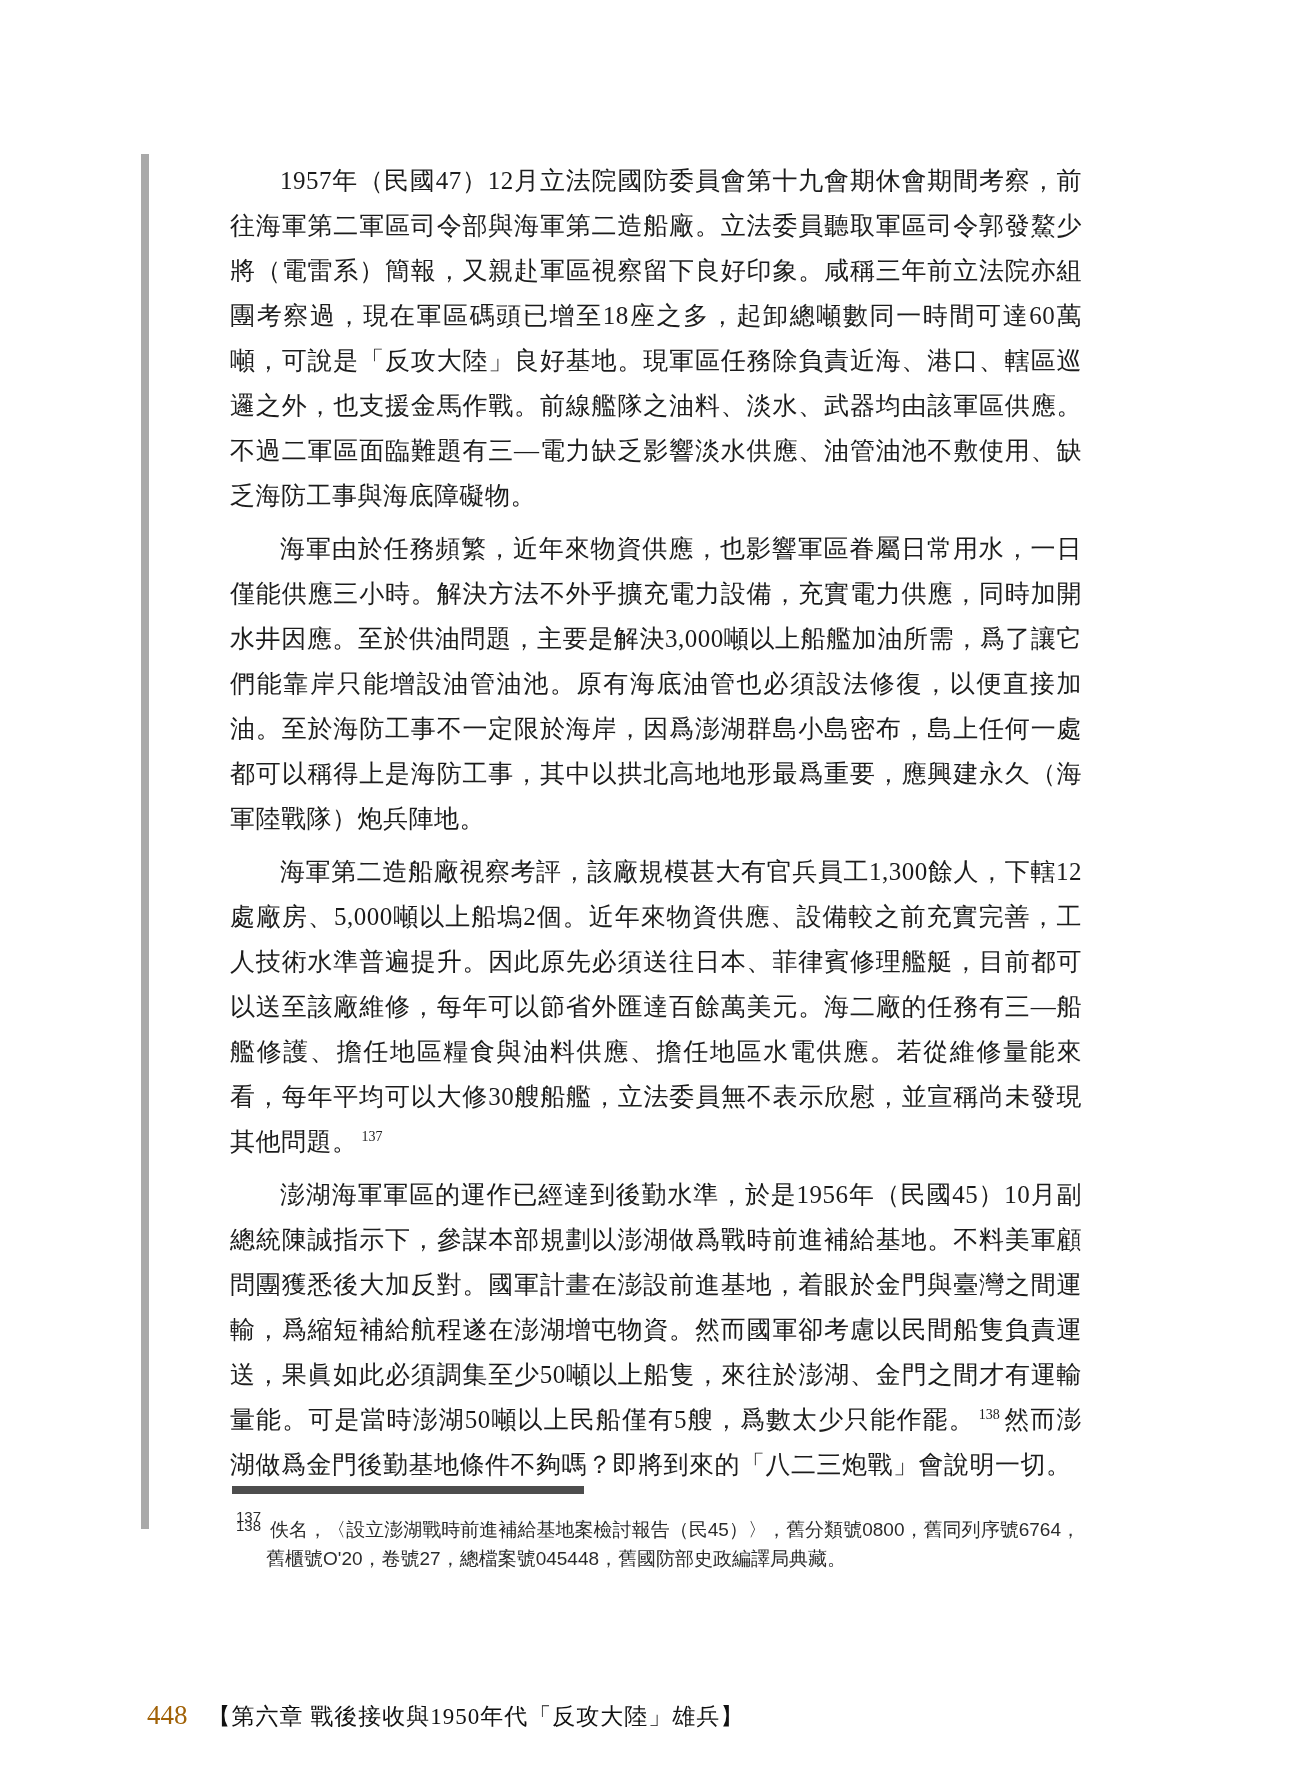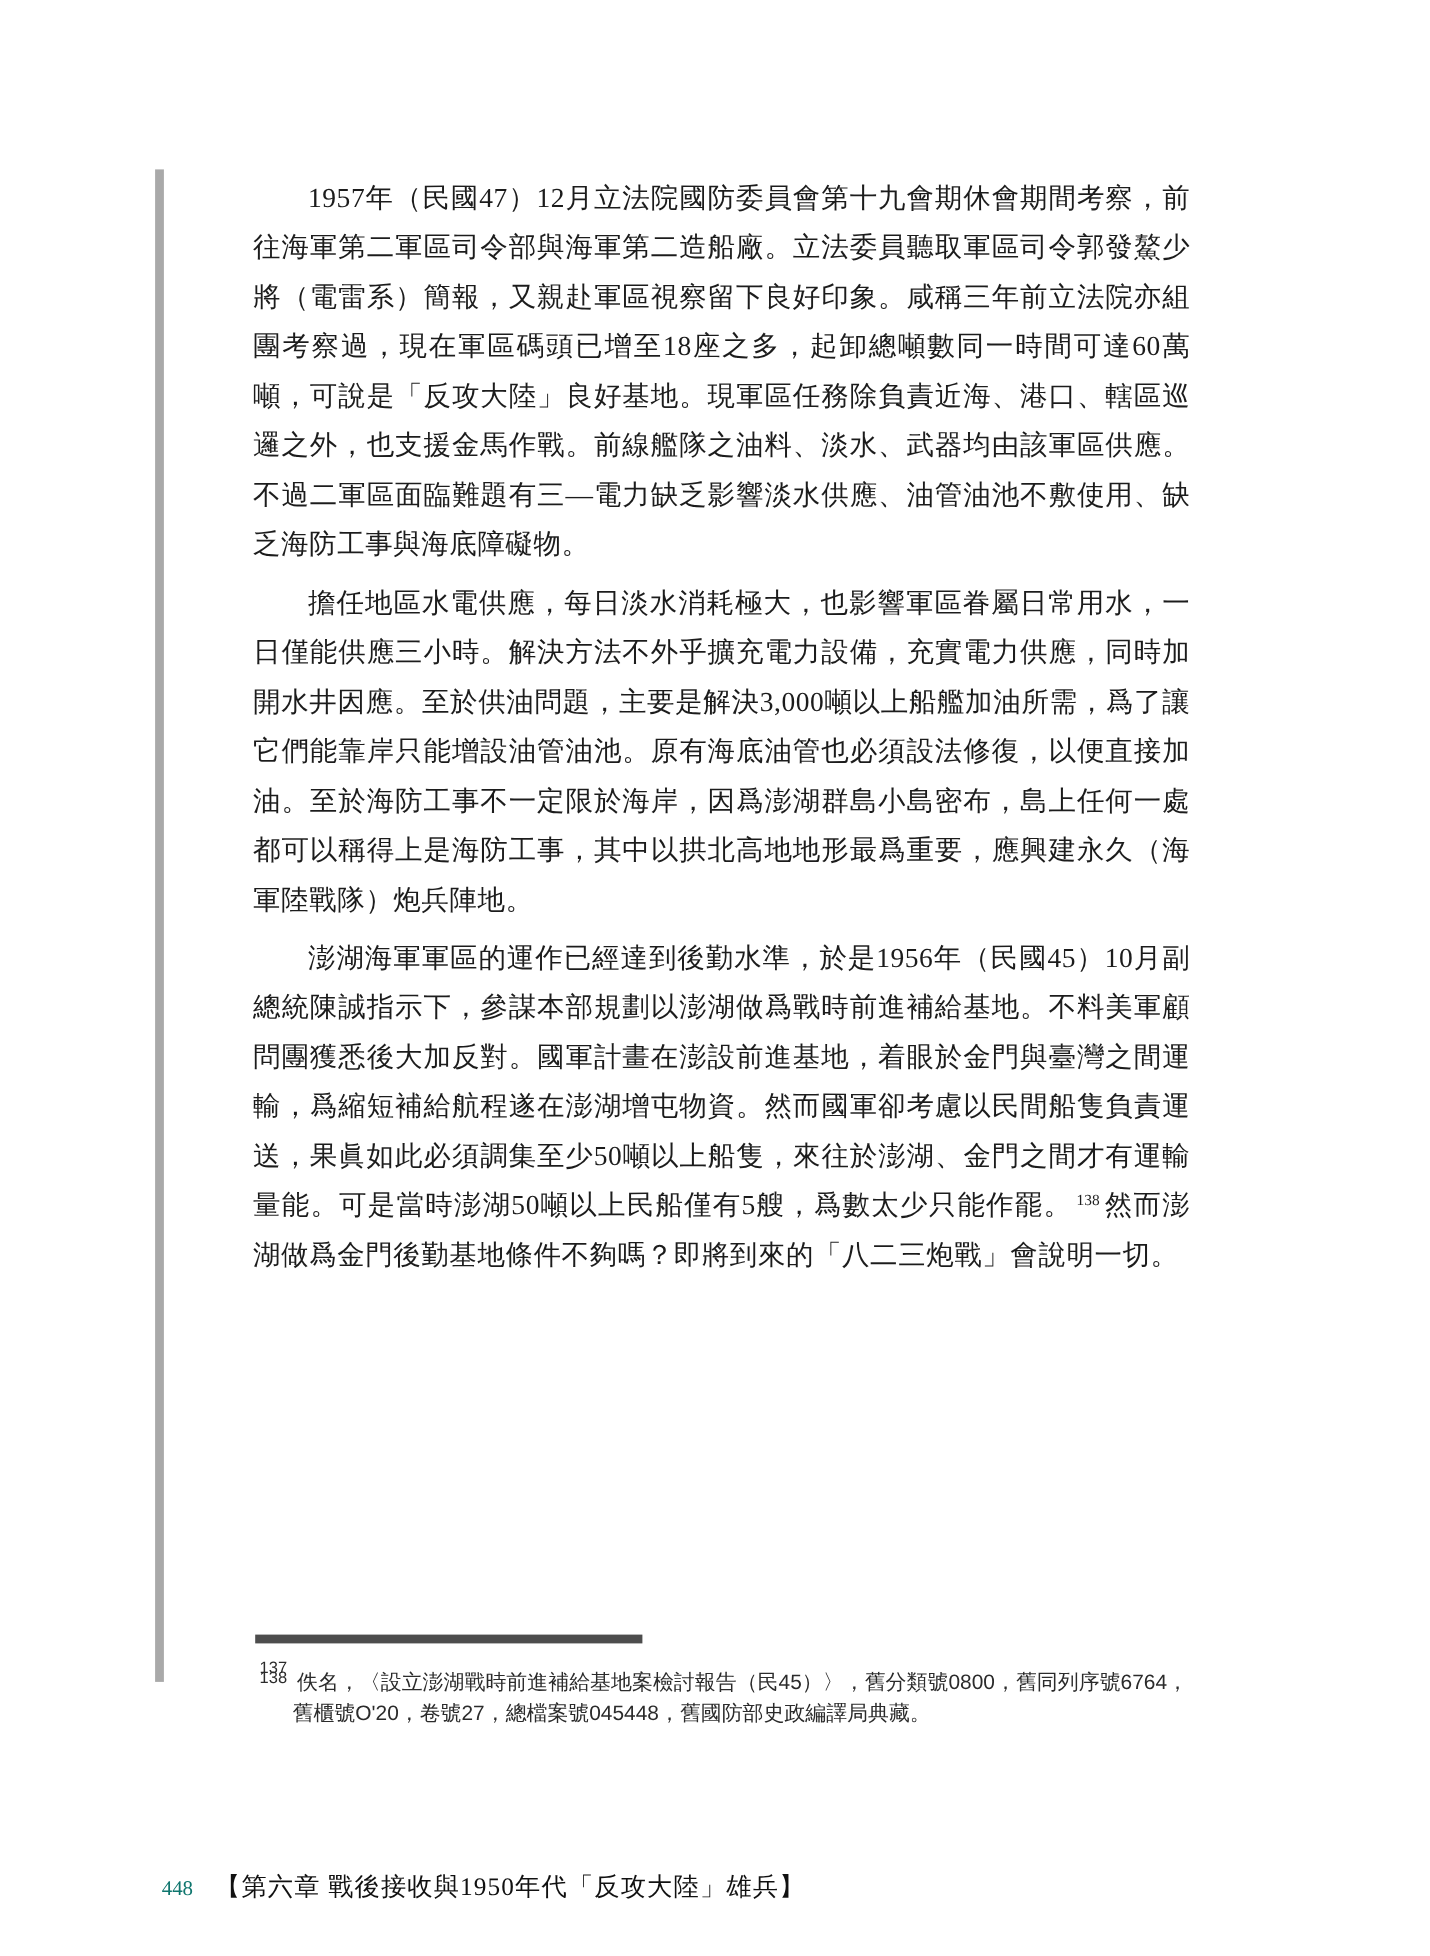--- a/index.html
+++ b/index.html
@@ -67,38 +67,39 @@
   }
 
   .page-footer {
     position:absolute;
     left:135px; top:1688px;
     display:flex;
     align-items:baseline;
     gap:12px;
     white-space:nowrap;
   }
-  .footer-page-num { font-size:19px; color:#0f766e; }
+  .footer-page-num { font-size:27px; color:#a16207; }
   .footer-chapter {
     font-size:23px;
     font-weight:normal;
     color:#111;
     letter-spacing:1px;
   }
 </style>
 </head>
 <body>
 
 <div class="page">
 
   <div class="left-rule"></div>
 
   <main class="body-text">
       <p class="para">1957年（民國47）12月立法院國防委員會第十九會期休會期間考察，前往海軍第二軍區司令部與海軍第二造船廠。立法委員聽取軍區司令郭發鰲少將（電雷系）簡報，又親赴軍區視察留下良好印象。咸稱三年前立法院亦組團考察過，現在軍區碼頭已增至18座之多，起卸總噸數同一時間可達60萬噸，可說是「反攻大陸」良好基地。現軍區任務除負責近海、港口、轄區巡邏之外，也支援金馬作戰。前線艦隊之油料、淡水、武器均由該軍區供應。不過二軍區面臨難題有三—電力缺乏影響淡水供應、油管油池不敷使用、缺乏海防工事與海底障礙物。</p>
-      <p class="para">擔任地區水電供應，每日淡水消耗極大，也影響軍區眷屬日常用水，一日僅能供應三小時。解決方法不外乎擴充電力設備，充實電力供應，同時加開水井因應。至於供油問題，主要是解決3,000噸以上船艦加油所需，爲了讓它們能靠岸只能增設油管油池。原有海底油管也必須設法修復，以便直接加油。至於海防工事不一定限於海岸，因爲澎湖群島小島密布，島上任何一處都可以稱得上是海防工事，其中以拱北高地地形最爲重要，應興建永久（海軍陸戰隊）炮兵陣地。</p>
+      <p class="para">海軍由於任務頻繁，近年來物資供應，也影響軍區眷屬日常用水，一日僅能供應三小時。解決方法不外乎擴充電力設備，充實電力供應，同時加開水井因應。至於供油問題，主要是解決3,000噸以上船艦加油所需，爲了讓它們能靠岸只能增設油管油池。原有海底油管也必須設法修復，以便直接加油。至於海防工事不一定限於海岸，因爲澎湖群島小島密布，島上任何一處都可以稱得上是海防工事，其中以拱北高地地形最爲重要，應興建永久（海軍陸戰隊）炮兵陣地。</p>
+      <p class="para">海軍第二造船廠視察考評，該廠規模甚大有官兵員工1,300餘人，下轄12處廠房、5,000噸以上船塢2個。近年來物資供應、設備較之前充實完善，工人技術水準普遍提升。因此原先必須送往日本、菲律賓修理艦艇，目前都可以送至該廠維修，每年可以節省外匯達百餘萬美元。海二廠的任務有三—船艦修護、擔任地區糧食與油料供應、擔任地區水電供應。若從維修量能來看，每年平均可以大修30艘船艦，立法委員無不表示欣慰，並宣稱尚未發現其他問題。<sup>137</sup></p>
       <p class="para">澎湖海軍軍區的運作已經達到後勤水準，於是1956年（民國45）10月副總統陳誠指示下，參謀本部規劃以澎湖做爲戰時前進補給基地。不料美軍顧問團獲悉後大加反對。國軍計畫在澎設前進基地，着眼於金門與臺灣之間運輸，爲縮短補給航程遂在澎湖增屯物資。然而國軍卻考慮以民間船隻負責運送，果眞如此必須調集至少50噸以上船隻，來往於澎湖、金門之間才有運輸量能。可是當時澎湖50噸以上民船僅有5艘，爲數太少只能作罷。<sup>138</sup>然而澎湖做爲金門後勤基地條件不夠嗎？即將到來的「八二三炮戰」會說明一切。</p>
     </main>
 
   <section class="footnotes">
     <div class="fn-sep"></div>
     <div class="fn-list">
         <div class="footnote"><span class="fn-num">137</span></div>
         <div class="footnote"><span class="fn-num">138</span><span>佚名，〈設立澎湖戰時前進補給基地案檢討報告（民45）〉，舊分類號0800，舊同列序號6764，舊櫃號O'20，卷號27，總檔案號045448，舊國防部史政編譯局典藏。</span></div>
       </div>
   </section>

